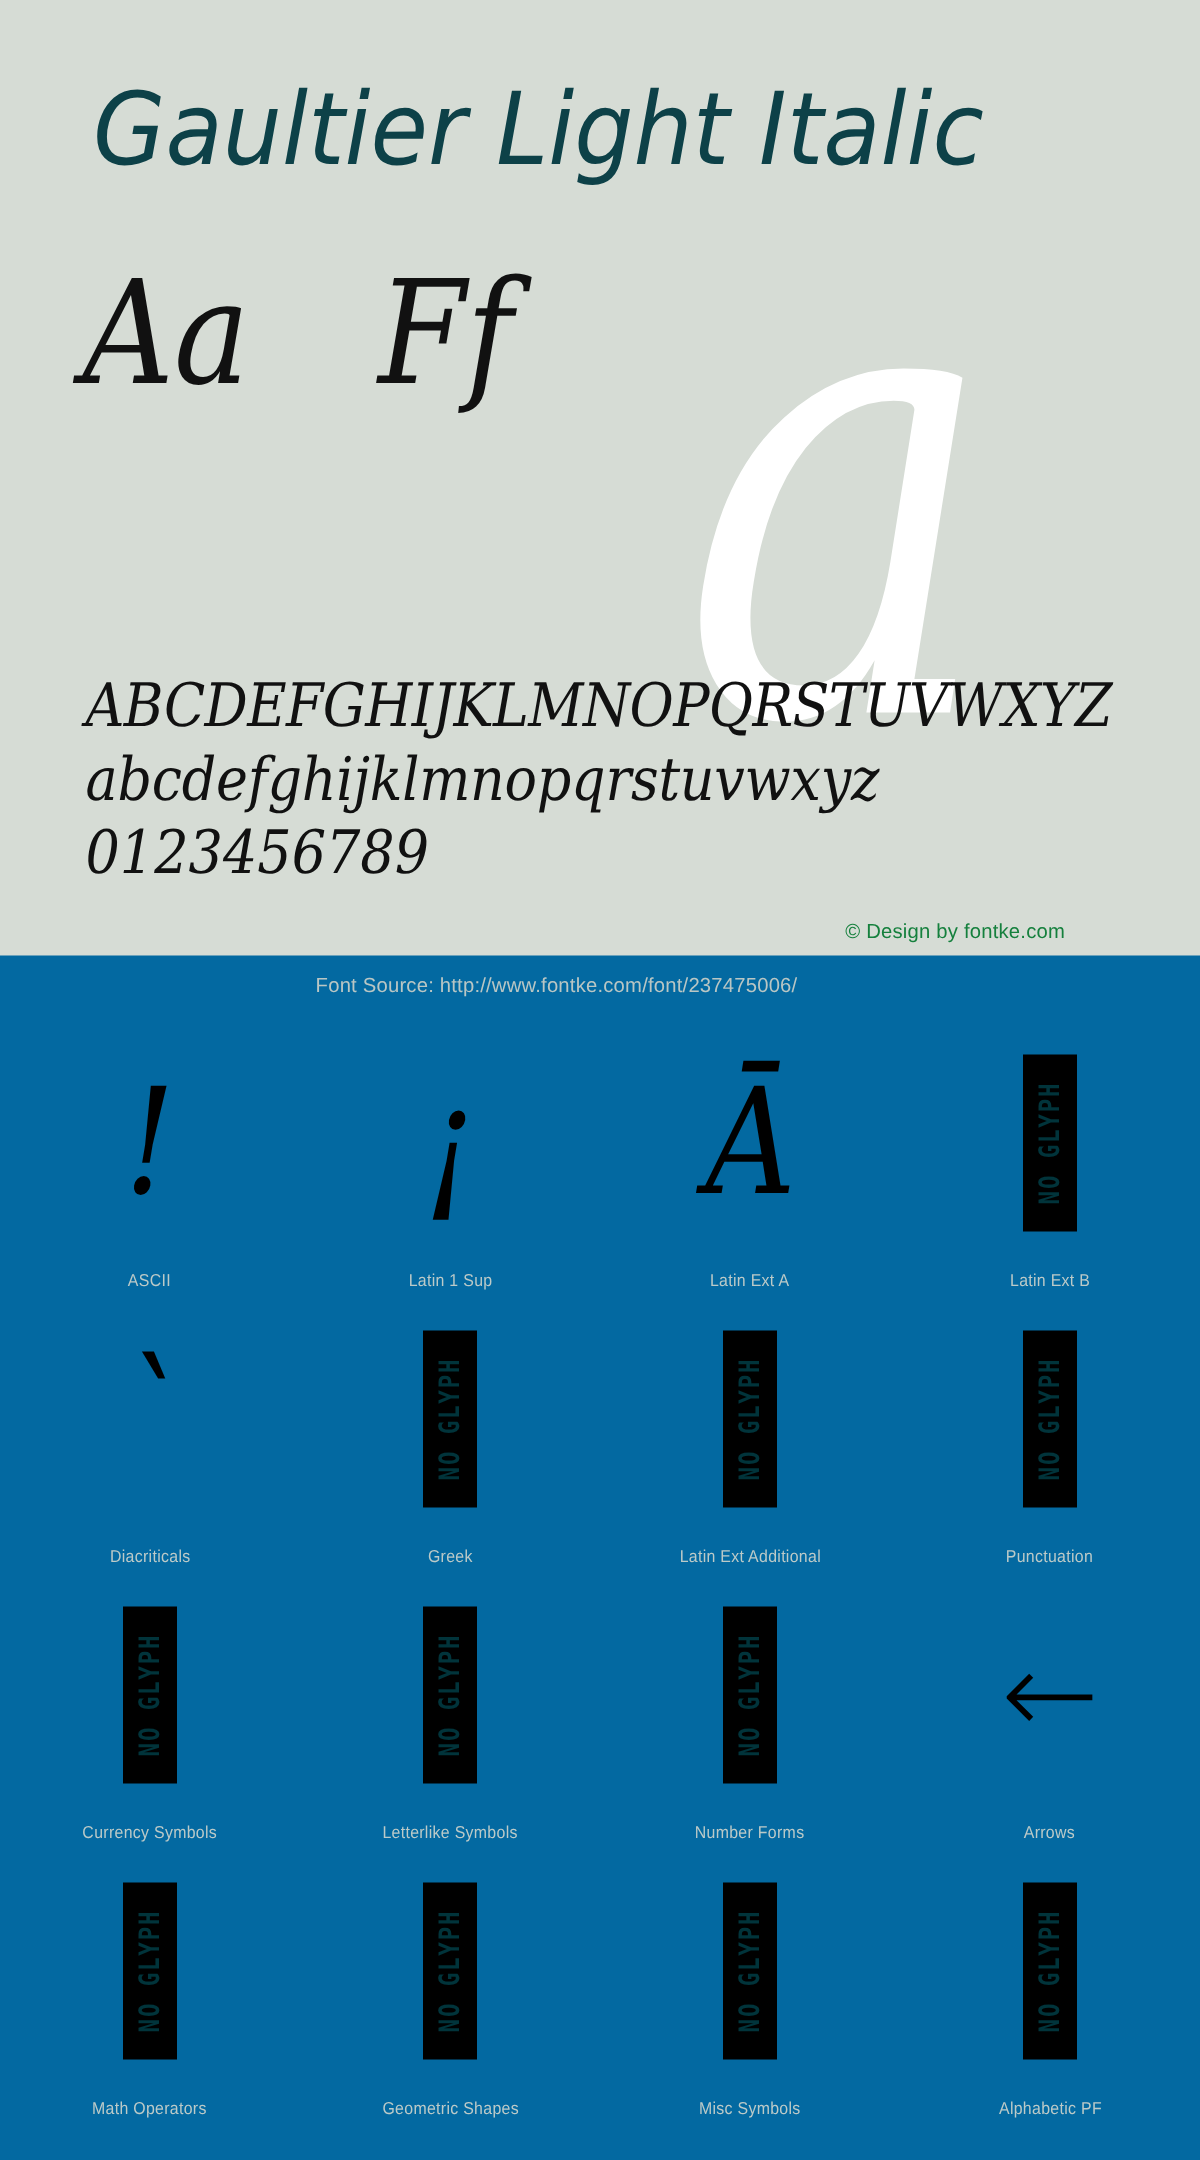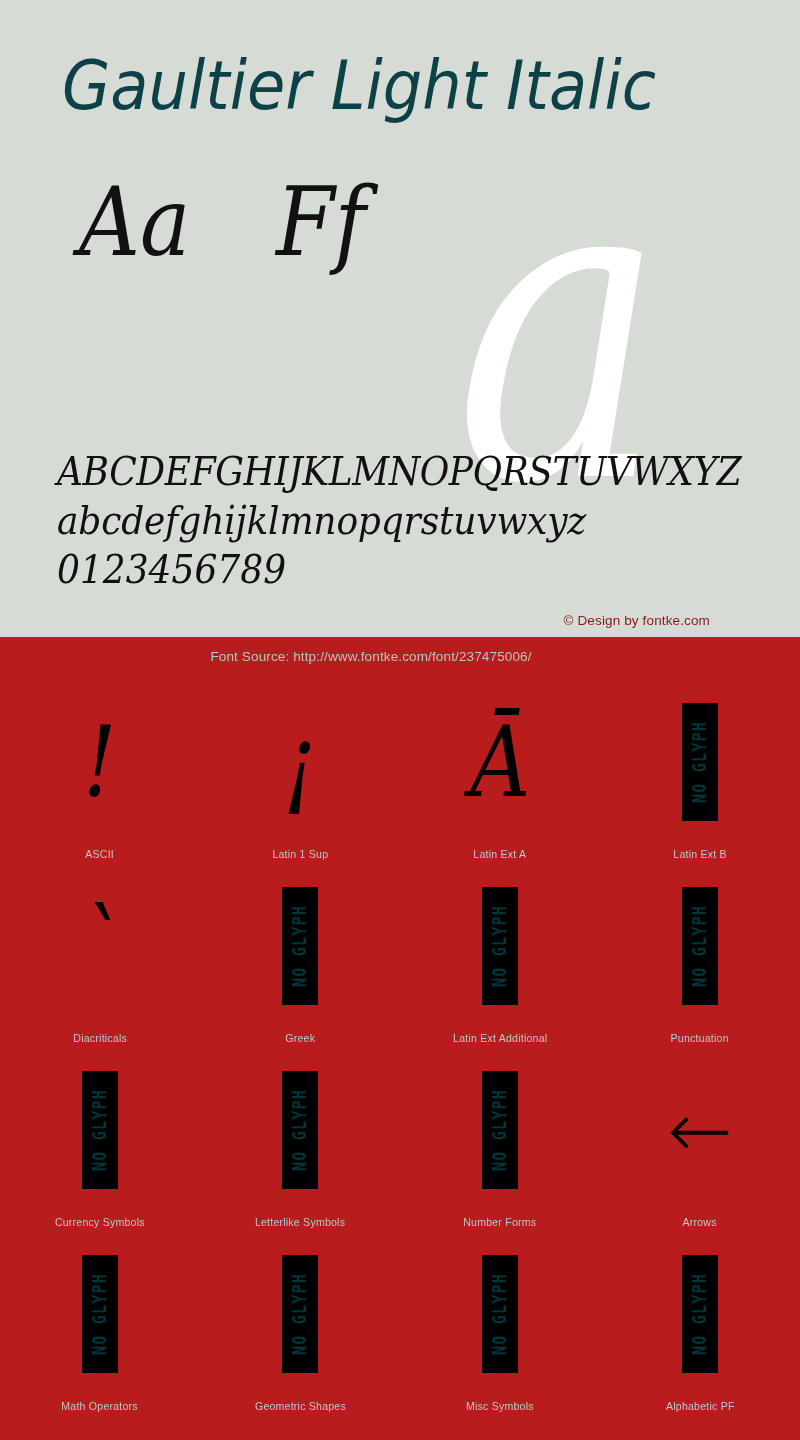--- a/index.html
+++ b/index.html
@@ -60,21 +60,20 @@
     position: absolute;
     left: 55px;
     top: 172px;
     width: 420px;
   }
   .sample-row {
     display: flex;
     gap: 42px;
     height: 128px;
     align-items: flex-start;
-    margin-left: 24px;
   }
   .sample-cell {
     font-family: "DejaVu Serif", serif;
     font-style: italic;
     font-weight: 300;
     font-size: 96px;
     line-height: 1.05;
     color: #111111;
     width: 155px;
     transform: scaleX(0.88);
@@ -113,31 +112,31 @@
     transform: scaleX(0.90);
     margin-top: 2px;
   }
 
   .copyright {
     position: absolute;
     right: 90px;
     top: 613px;
     font-family: "Liberation Sans", sans-serif;
     font-size: 13.5px;
-    color: #7f1d1d;
+    color: #15803d;
     letter-spacing: 0.01em;
     white-space: nowrap;
   }
 
   
   .specimen-bottom {
     position: relative;
     width: 800px;
     height: 803px;
-    background: #b91c1c;
+    background: #0369a1;
     overflow: hidden;
   }
 
   .font-source {
     position: absolute;
     left: 0;
     top: 12px;
     width: 800px;
     text-align: center;
     padding-right: 58px;

